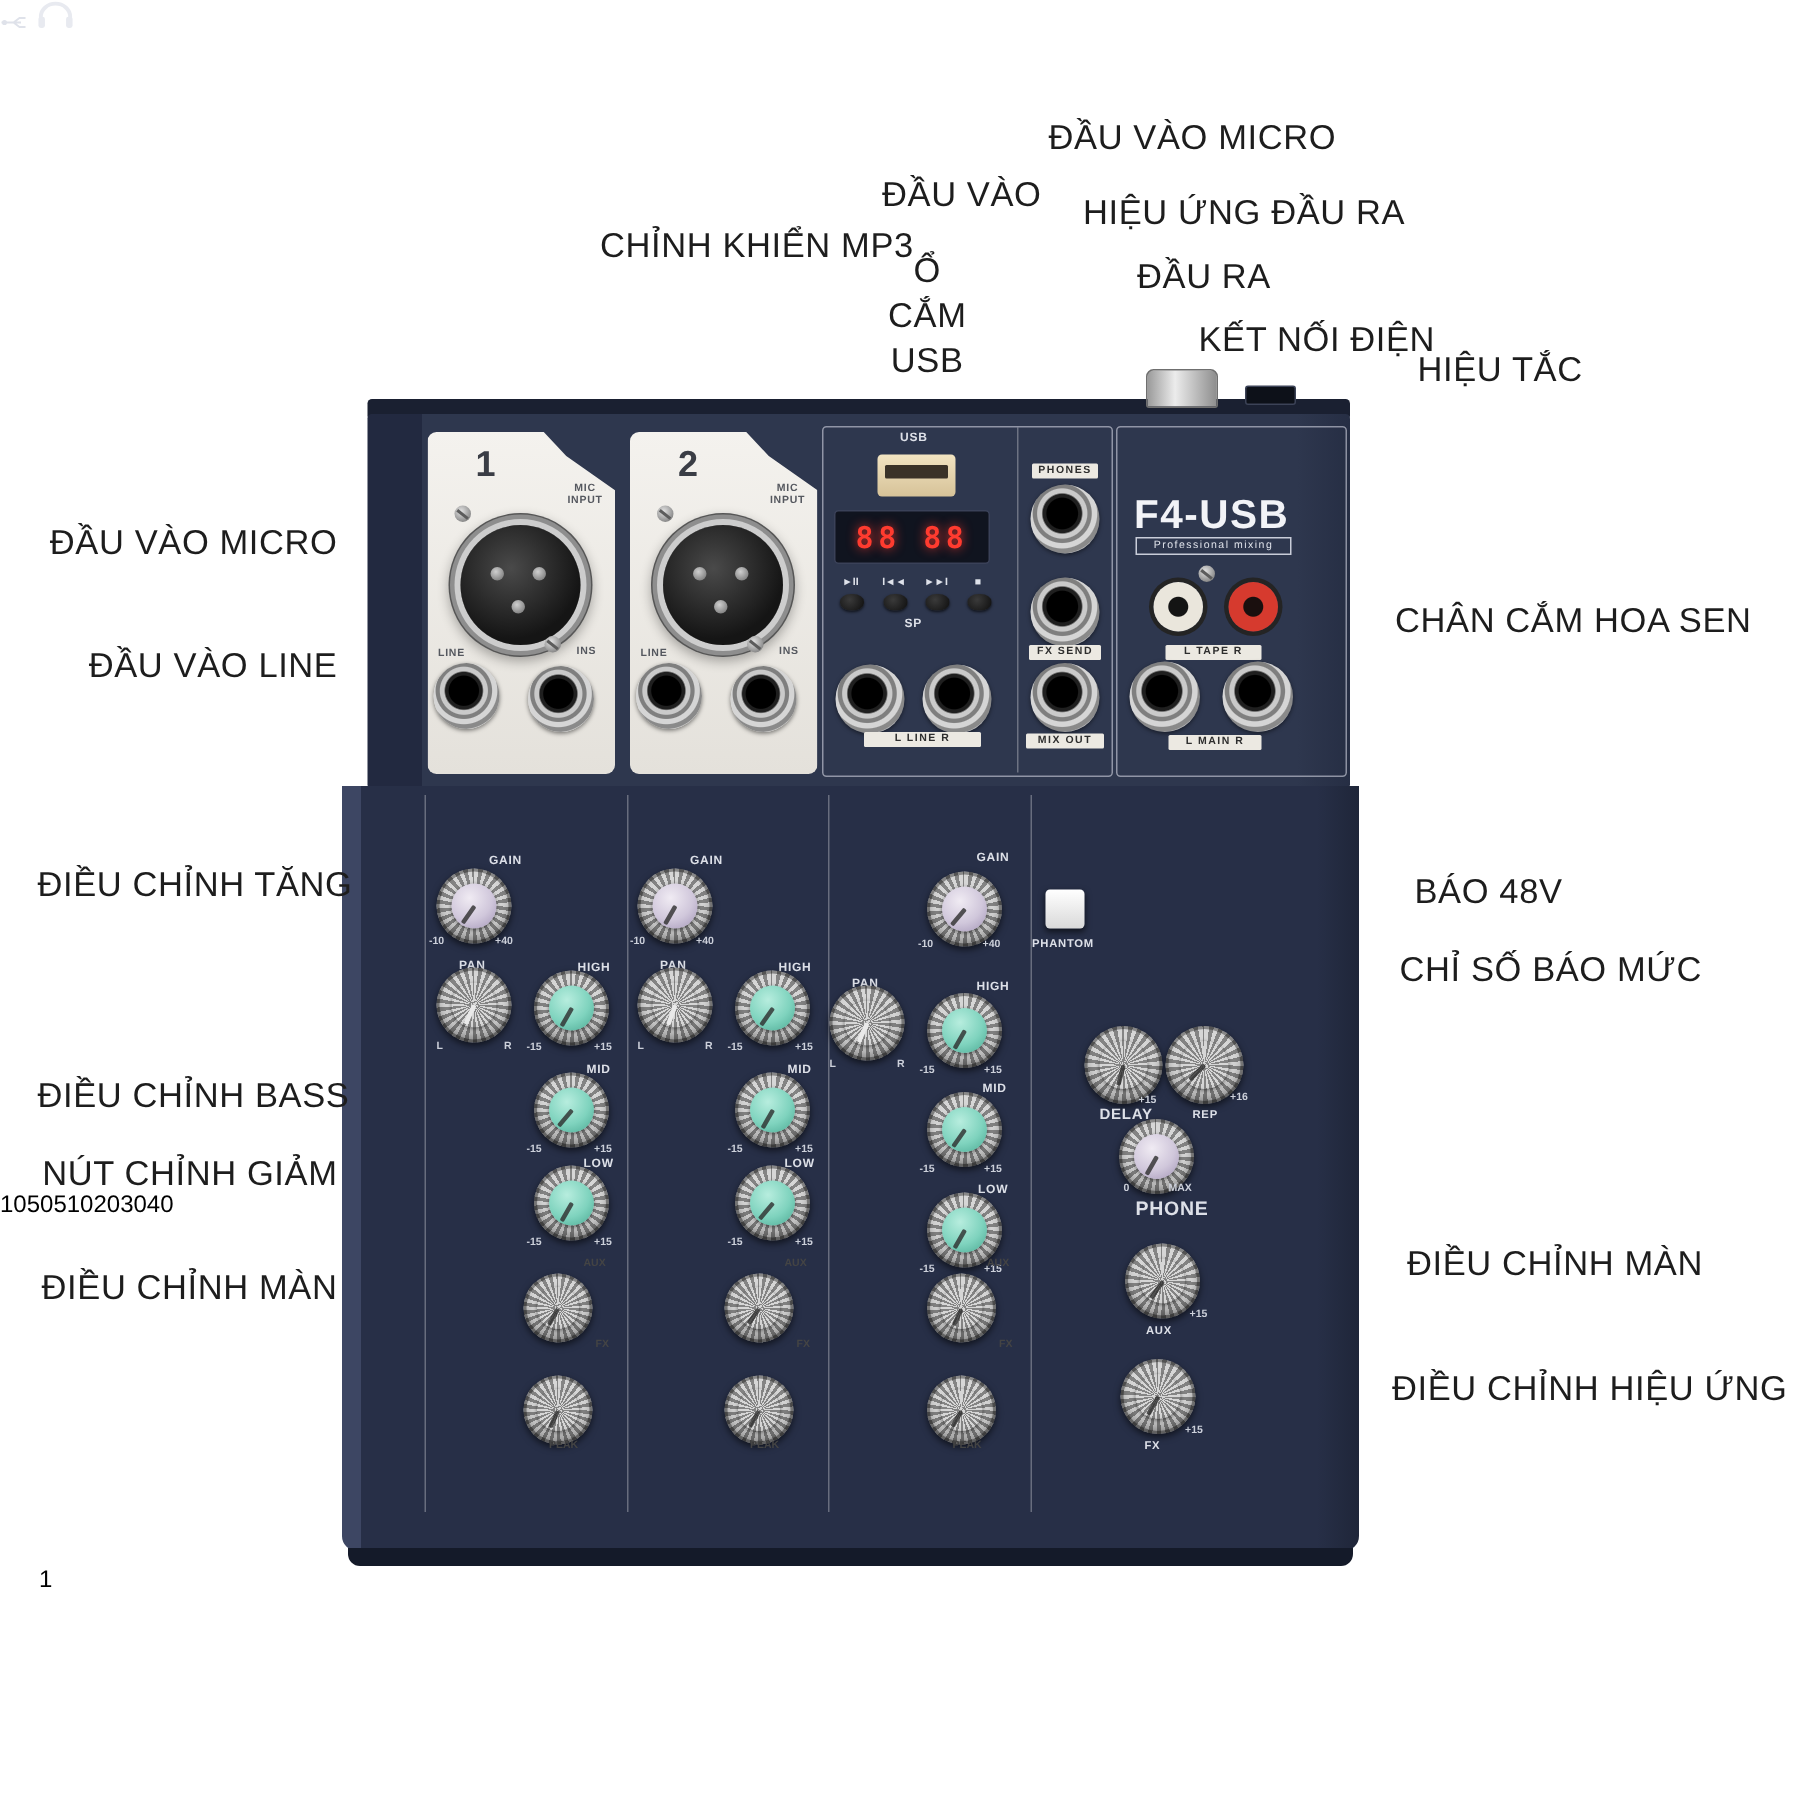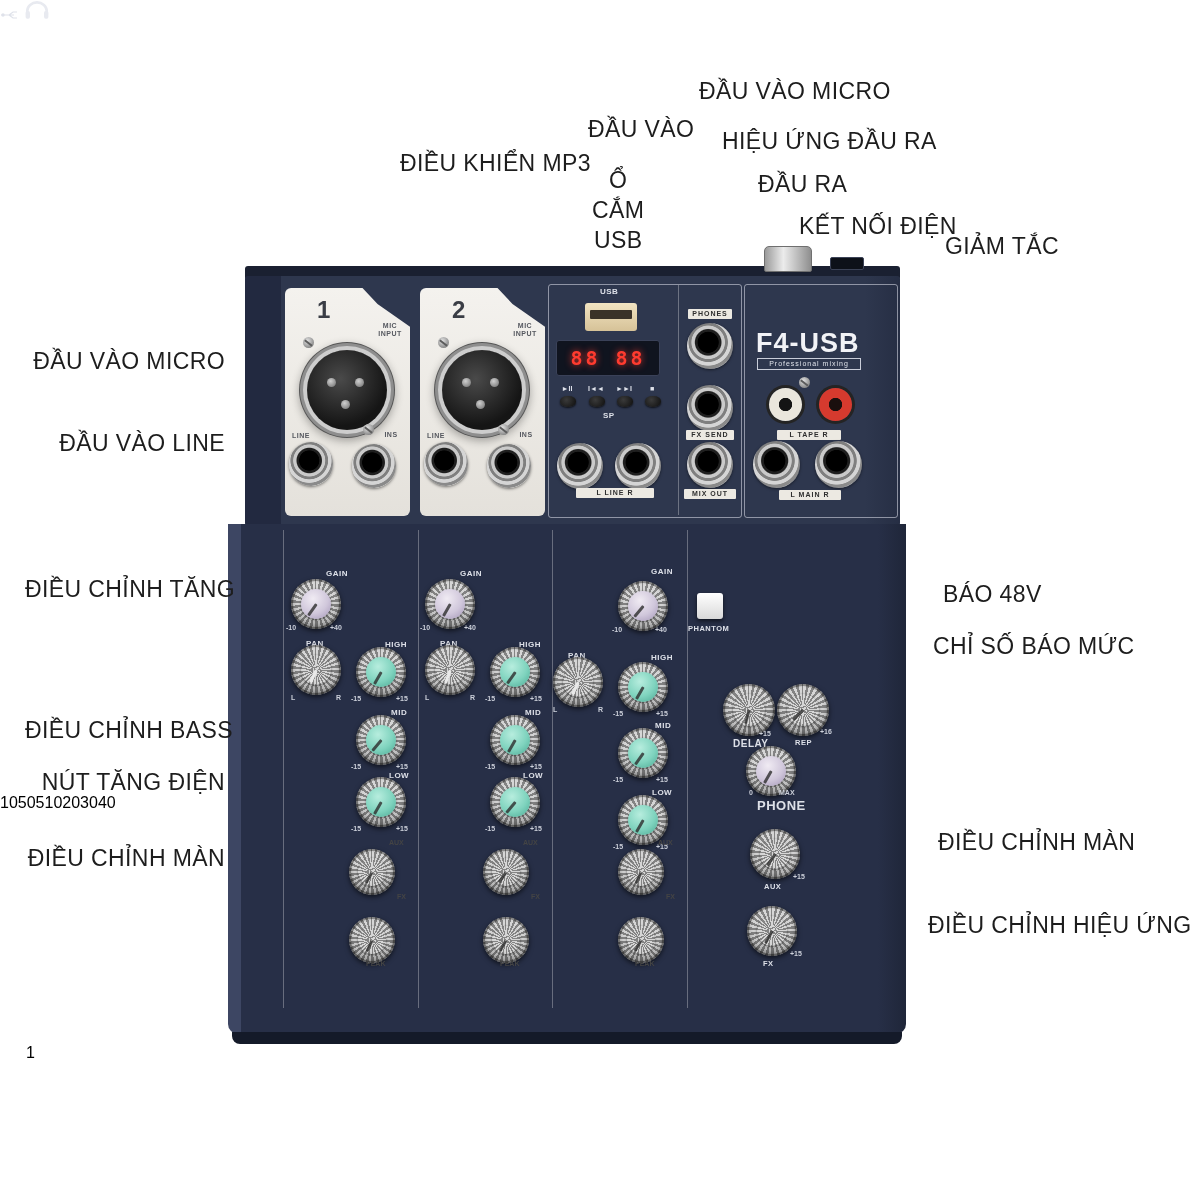--- a/index.html
+++ b/index.html
@@ -378,36 +378,37 @@
   
   <div class="mcap"></div>
   
 
   
 
   
   
 
   
-  <div class="ann" style="left:400px;top:150px;">ĐIỀU KHIỂN MP3</div>
+  <div class="ann" style="left:400px;top:150px;">CHỈNH KHIỂN MP3</div>
   <div class="ann c" style="left:592px;top:165px;line-height:30px;">Ổ
 CẮM
 USB</div>
   <div class="ann" style="left:588px;top:116px;">ĐẦU VÀO</div>
   <div class="ann" style="left:699px;top:78px;">ĐẦU VÀO MICRO</div>
   <div class="ann" style="left:722px;top:128px;">HIỆU ỨNG ĐẦU RA</div>
   <div class="ann" style="left:758px;top:171px;">ĐẦU RA</div>
   <div class="ann" style="left:799px;top:213px;">KẾT NỐI ĐIỆN</div>
-  <div class="ann" style="left:945px;top:233px;">GIẢM TẮC</div>
+  <div class="ann" style="left:945px;top:233px;">HIỆU TẮC</div>
 
   <div class="ann r" style="left:25px;top:348px;width:200px;">ĐẦU VÀO MICRO</div>
   <div class="ann r" style="left:25px;top:430px;width:200px;">ĐẦU VÀO LINE</div>
   <div class="ann r" style="left:25px;top:576px;width:200px;text-align:right;">ĐIỀU CHỈNH TĂNG</div>
   <div class="ann r" style="left:25px;top:717px;width:200px;">ĐIỀU CHỈNH BASS</div>
-  <div class="ann r" style="left:25px;top:769px;width:200px;">NÚT TĂNG ĐIỆN</div>
+  <div class="ann r" style="left:25px;top:769px;width:200px;">NÚT CHỈNH GIẢM</div>
   <div class="ann r" style="left:25px;top:845px;width:200px;">ĐIỀU CHỈNH MÀN</div>
 
+  <div class="ann" style="left:930px;top:400px;">CHÂN CẮM HOA SEN</div>
   <div class="ann" style="left:943px;top:581px;">BÁO 48V</div>
   <div class="ann" style="left:933px;top:633px;">CHỈ SỐ BÁO MỨC</div>
   <div class="ann" style="left:938px;top:829px;">ĐIỀU CHỈNH MÀN</div>
   <div class="ann" style="left:928px;top:912px;">ĐIỀU CHỈNH HIỆU ỨNG</div>
 
 </div>
 
 </body></html>

